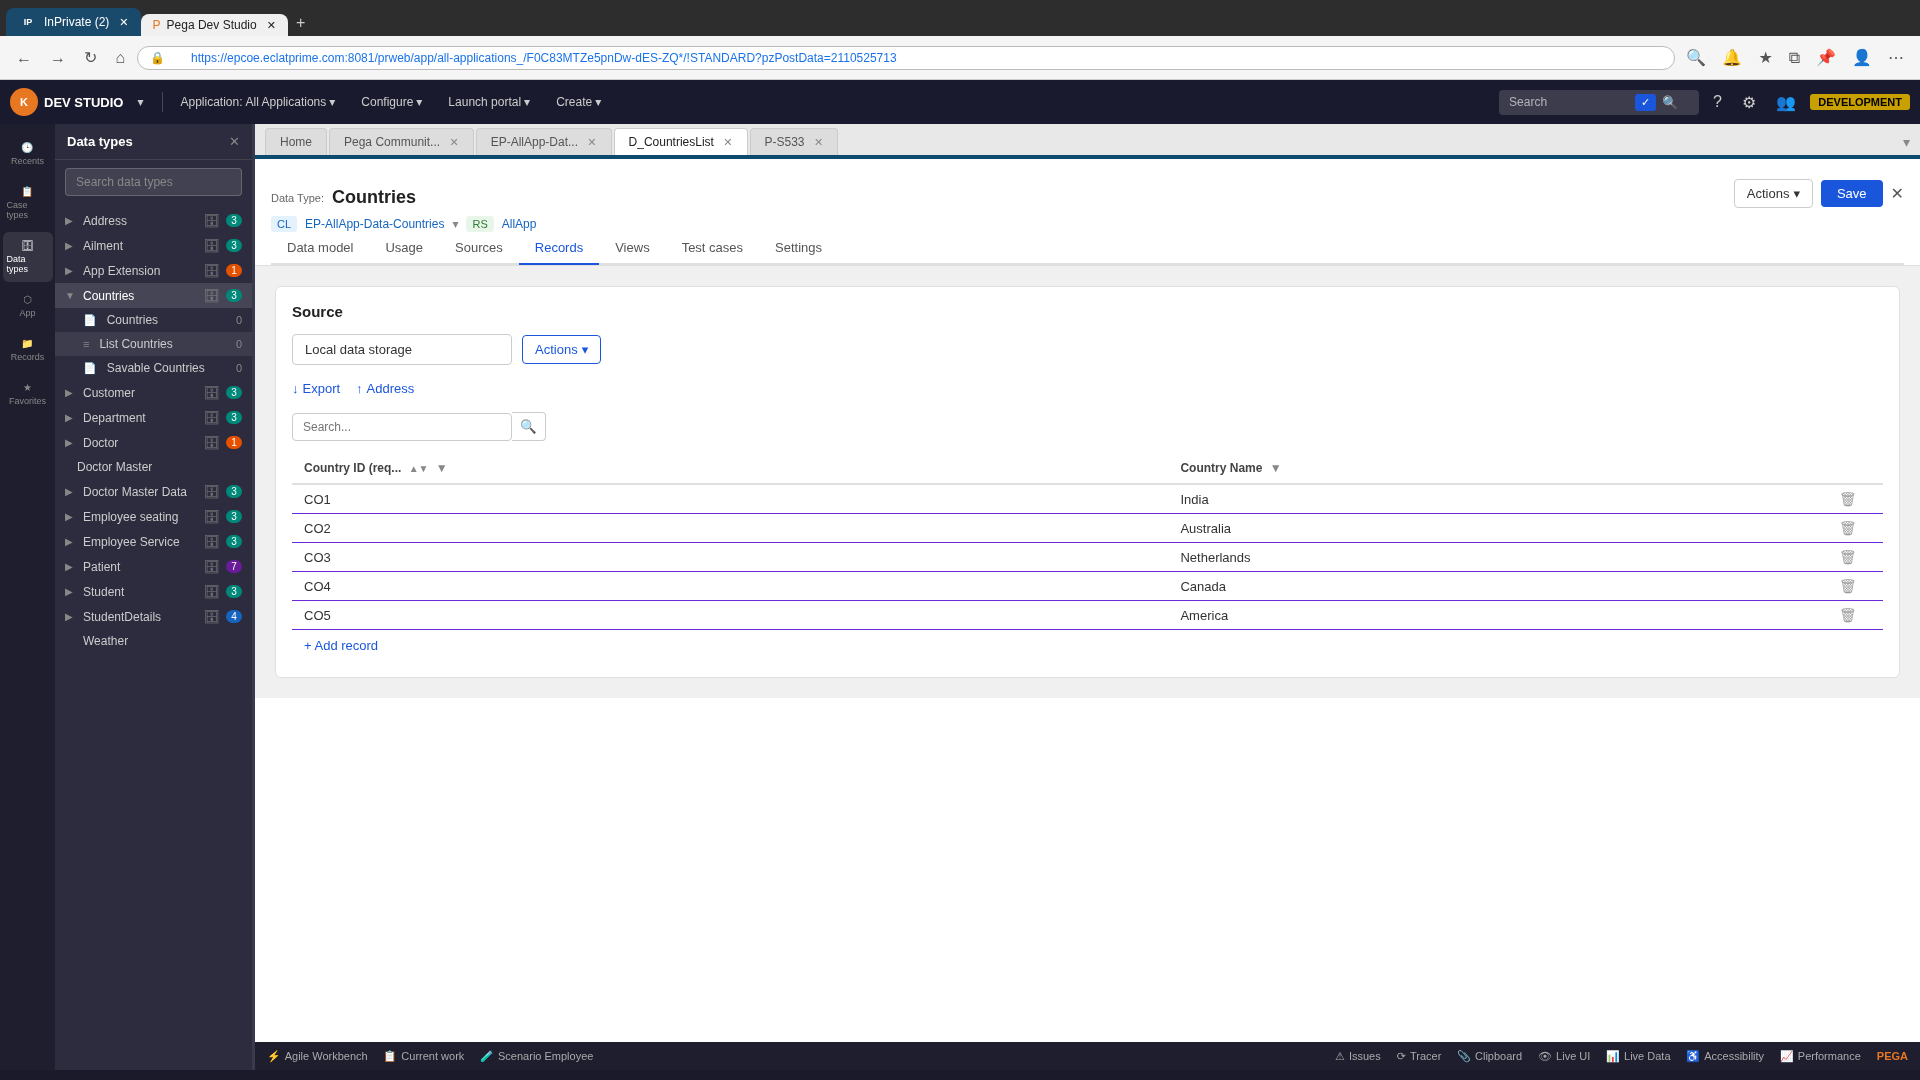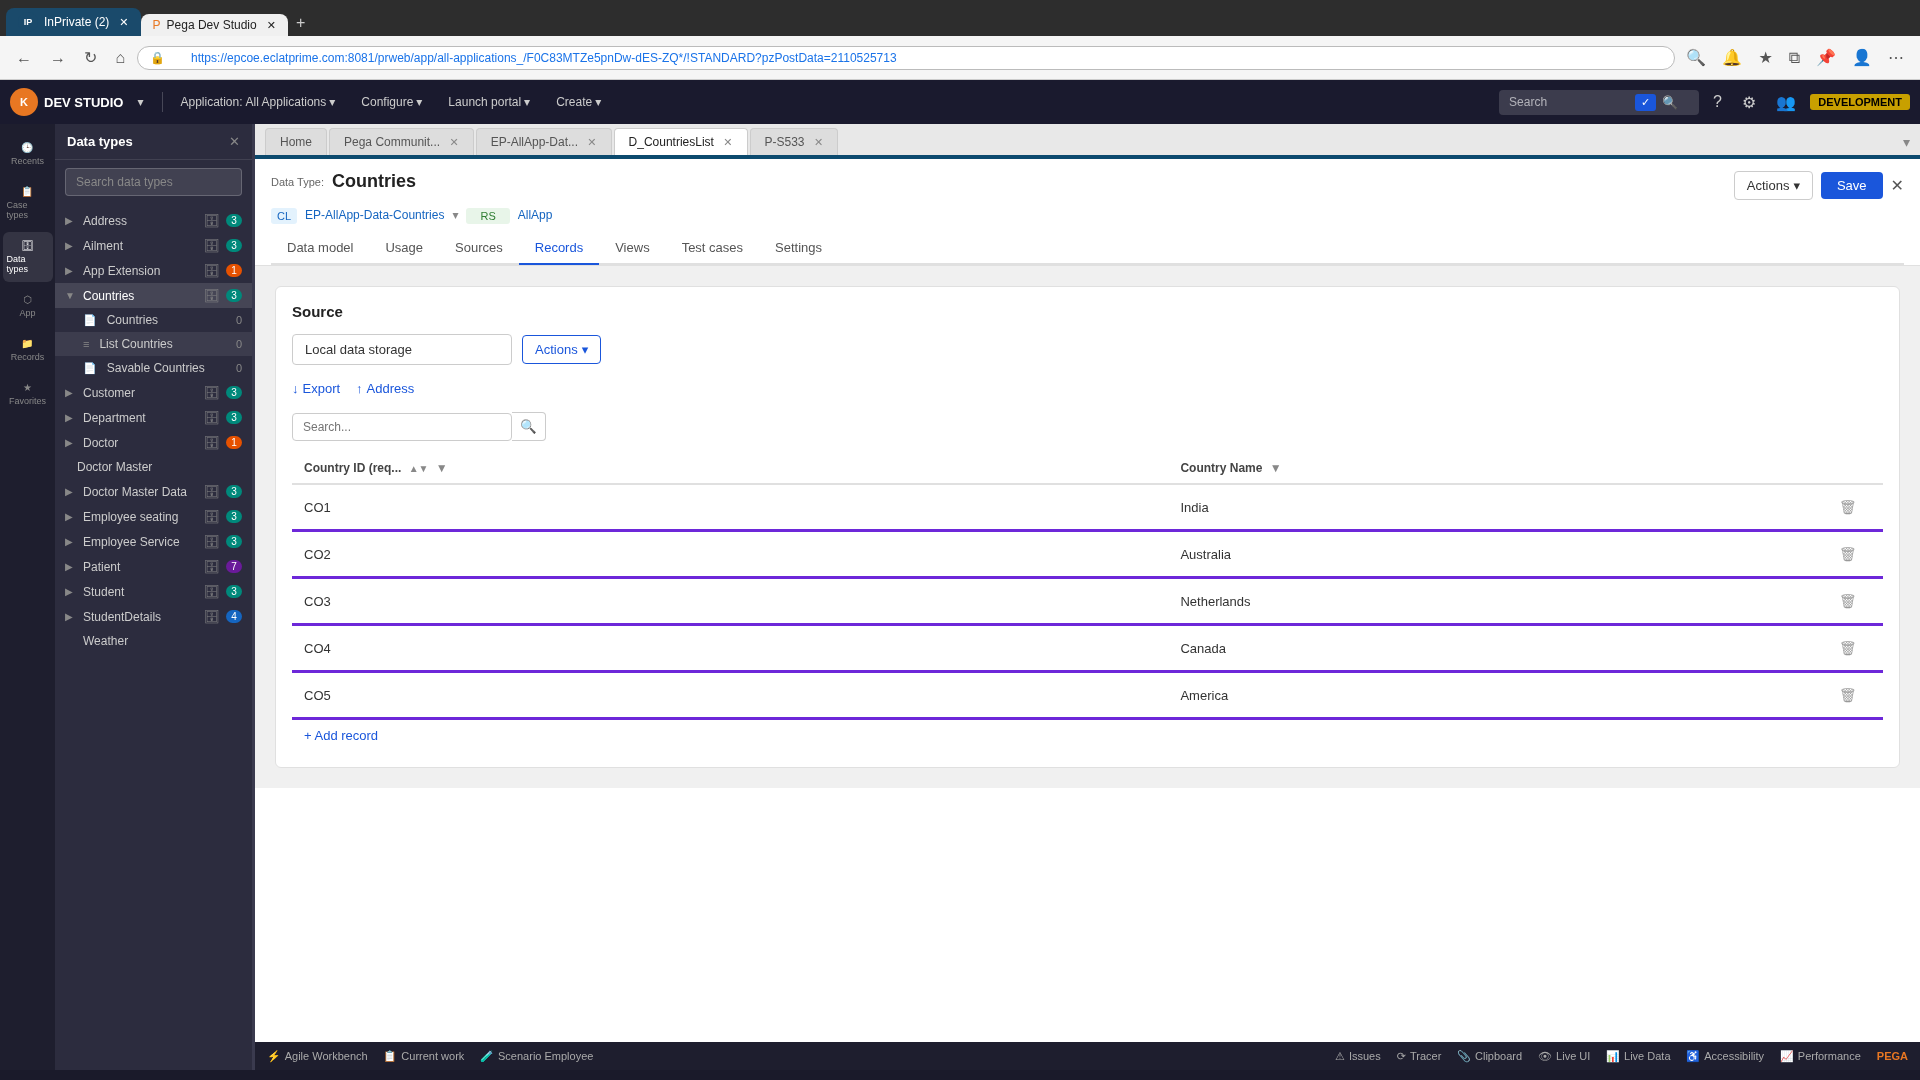--- a/index.html
+++ b/index.html
@@ -71,28 +71,28 @@
     .app-tab { padding: 6px 14px; font-size: 12px; cursor: pointer; border-radius: 4px 4px 0 0; color: #555; background: #ddd; border: 1px solid #ccc; border-bottom: none; }
     .app-tab.active { background: #fff; color: #222; font-weight: 500; }
     .app-tab-close { margin-left: 6px; font-size: 11px; color: #888; }
     .app-tabs-right { margin-left: auto; color: #888; cursor: pointer; font-size: 14px; }
 
     
     .content-area { flex: 1; background: #fff; overflow: auto; }
 
     
     .dt-header { padding: 12px 16px 0; background: #fff; border-bottom: 1px solid #e0e0e0; }
-    .dt-title-row { display: flex; align-items: flex-start; justify-content: space-between; margin-bottom: 8px; }
+    .dt-title-row { display: flex; align-items: flex-end; justify-content: space-between; margin-bottom: 8px; margin-top: 8px; }
     .dt-title { display: flex; align-items: center; gap: 8px; }
     .dt-type-label { font-size: 11px; color: #666; }
     .dt-name { font-size: 18px; font-weight: 600; color: #222; }
     .dt-actions { display: flex; align-items: center; gap: 8px; }
-    .dt-subtitle { display: flex; gap: 8px; margin-bottom: 8px; font-size: 12px; }
+    .dt-subtitle { display: flex; align-items: center; gap: 8px; font-size: 12px; }
     .cl-badge { background: #e3f2fd; color: #1565c0; padding: 2px 6px; border-radius: 3px; font-size: 11px; }
-    .rs-badge { background: #e8f5e9; color: #2e7d32; padding: 2px 14px; border-radius: 3px; font-size: 11px; }
+    .rs-badge { background: #e8f5e9; color: #2e7d32; padding: 2px 6px; border-radius: 3px; font-size: 11px; }
     .link-blue { color: #1565c0; cursor: pointer; text-decoration: none; }
     .btn-primary { background: #1a56db; color: #fff; border: none; padding: 6px 16px; border-radius: 4px; cursor: pointer; font-size: 13px; }
     .btn-actions { background: #fff; color: #333; border: 1px solid #ccc; padding: 6px 12px; border-radius: 4px; cursor: pointer; font-size: 13px; display: flex; align-items: center; gap: 4px; }
     .btn-close { background: none; border: none; font-size: 16px; cursor: pointer; color: #555; }
 
     
     .tabs-nav { display: flex; border-bottom: 2px solid #e0e0e0; }
     .tab-nav-item { padding: 8px 16px; cursor: pointer; font-size: 13px; color: #555; border-bottom: 2px solid transparent; margin-bottom: -2px; }
     .tab-nav-item.active { color: #1a56db; border-bottom-color: #1a56db; font-weight: 500; }
 
@@ -108,21 +108,21 @@
     .export-link { color: #1a56db; cursor: pointer; font-size: 13px; display: flex; align-items: center; gap: 4px; }
 
     .search-row { display: flex; align-items: center; margin-bottom: 12px; }
     .records-search { padding: 6px 10px; border: 1px solid #ccc; border-radius: 4px; font-size: 12px; width: 220px; outline: none; }
     .search-icon-btn { background: #fff; border: 1px solid #ccc; border-left: none; padding: 6px 8px; cursor: pointer; color: #555; border-radius: 0 4px 4px 0; }
 
     
     .records-table { width: 100%; border-collapse: collapse; }
     .records-table th { text-align: left; font-size: 12px; color: #444; font-weight: 600; padding: 8px 12px; border-bottom: 2px solid #e0e0e0; cursor: pointer; white-space: nowrap; }
     .sort-icon { font-size: 10px; color: #888; margin-left: 4px; }
-    .records-table td { padding: 12px 12px; border-bottom: 3px solid #6d28d9; font-size: 13px; color: #333; }
+    .records-table td { padding: 4px 12px; border-bottom: 1px solid #6d28d9; font-size: 13px; color: #333; }
     .delete-btn { background: none; border: none; cursor: pointer; color: #999; font-size: 14px; padding: 2px 4px; }
     .add-record-link { color: #1a56db; font-size: 13px; cursor: pointer; padding: 8px 12px; display: inline-block; }
 
     
     .status-bar { background: #1e1e2e; color: #aaa; height: 28px; display: flex; align-items: center; padding: 0 12px; gap: 16px; font-size: 11px; }
     .status-item { display: flex; align-items: center; gap: 4px; cursor: pointer; }
     .status-right { margin-left: auto; display: flex; align-items: center; gap: 16px; }
 
     
     .taskbar { background: #1a1a2a; height: 44px; display: flex; align-items: center; padding: 0 8px; gap: 4px; }

